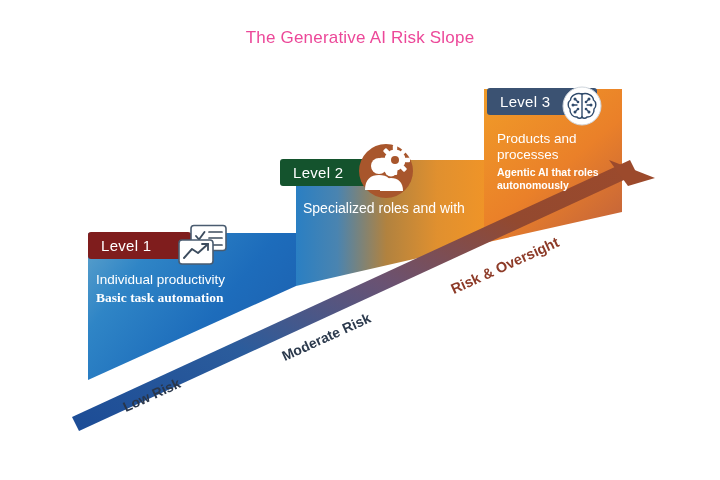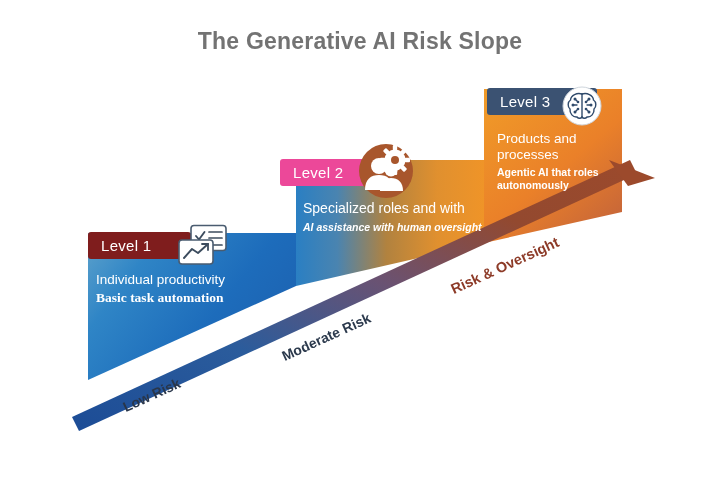--- a/index.html
+++ b/index.html
@@ -28,23 +28,23 @@
     width: 720px;
     height: 480px;
   }
   
   .title {
     position: absolute;
     left: 0;
     top: 28px;
     width: 720px;
     text-align: center;
-    font-size: 23px;
-    font-weight: bold;
-    color: #737373;
+    font-size: 17px;
+    font-weight: normal;
+    color: #ec4899;
     letter-spacing: 0.2px;
   }
   
   .level-header {
     position: absolute;
     height: 27px;
     background: #7f1d1d;
     border-radius: 3px;
     display: flex;
     align-items: center;
@@ -52,21 +52,21 @@
     box-sizing: border-box;
     z-index: 7;
   }
   .level-header .hdr-text {
     color: #ffffff;
     font-size: 15px;
     font-weight: normal;
     letter-spacing: 0.3px;
   }
   #level1-header { left: 88px;  top: 232px; width: 103px; }
-  #level2-header { left: 280px; top: 159px; width: 105px; background:#ec4899; }
+  #level2-header { left: 280px; top: 159px; width: 105px; background:#14532d; }
   #level3-header { left: 487px; top: 88px;  width: 110px; background:#3b5272; }
 
   
   .level-body {
     position: absolute;
     z-index: 6;
     box-sizing: border-box;
   }
   #level1-body { left: 96px;  top: 272px; width: 185px; }
   #level2-body { left: 303px; top: 200px; width: 200px; }
@@ -214,21 +214,20 @@
       <polyline points="7,34 15,25 21,29 31,20" fill="none" stroke="#3c4c5e" stroke-width="1.9" stroke-linecap="round" stroke-linejoin="round"></polyline>
       <polyline points="25,20 31,20 31,26" fill="none" stroke="#3c4c5e" stroke-width="1.8" stroke-linecap="round" stroke-linejoin="round"></polyline>
     </svg>
   </div>
 
   <div class="level-header" id="level2-header">
     <span class="hdr-text">Level 2</span>
   </div>
   <div class="level-body" id="level2-body">
     <div class="line-main">Specialized roles and with</div>
-    <div class="line-sub">AI assistance with human oversight</div>
   </div>
   <div class="icon-wrap" id="icon-level2">
     <svg viewBox="0 0 58 58" width="58" height="58">
       <circle cx="29" cy="29" r="27" fill="#a8562c"></circle>
       <circle cx="22" cy="24" r="8" fill="#ffffff"></circle>
       <path d="M 8,48 C 8,37 14,33 22,33 C 30,33 36,37 36,48 Z" fill="#ffffff"></path>
       <circle cx="34" cy="28" r="6.5" fill="#ffffff"></circle>
       <path d="M 23,49 C 23,40 28,36 34,36 C 41,36 46,40 46,49 Z" fill="#ffffff"></path>
       <g transform="translate(38,18)">
         <circle cx="0" cy="0" r="10.5" fill="#ffffff"></circle>

